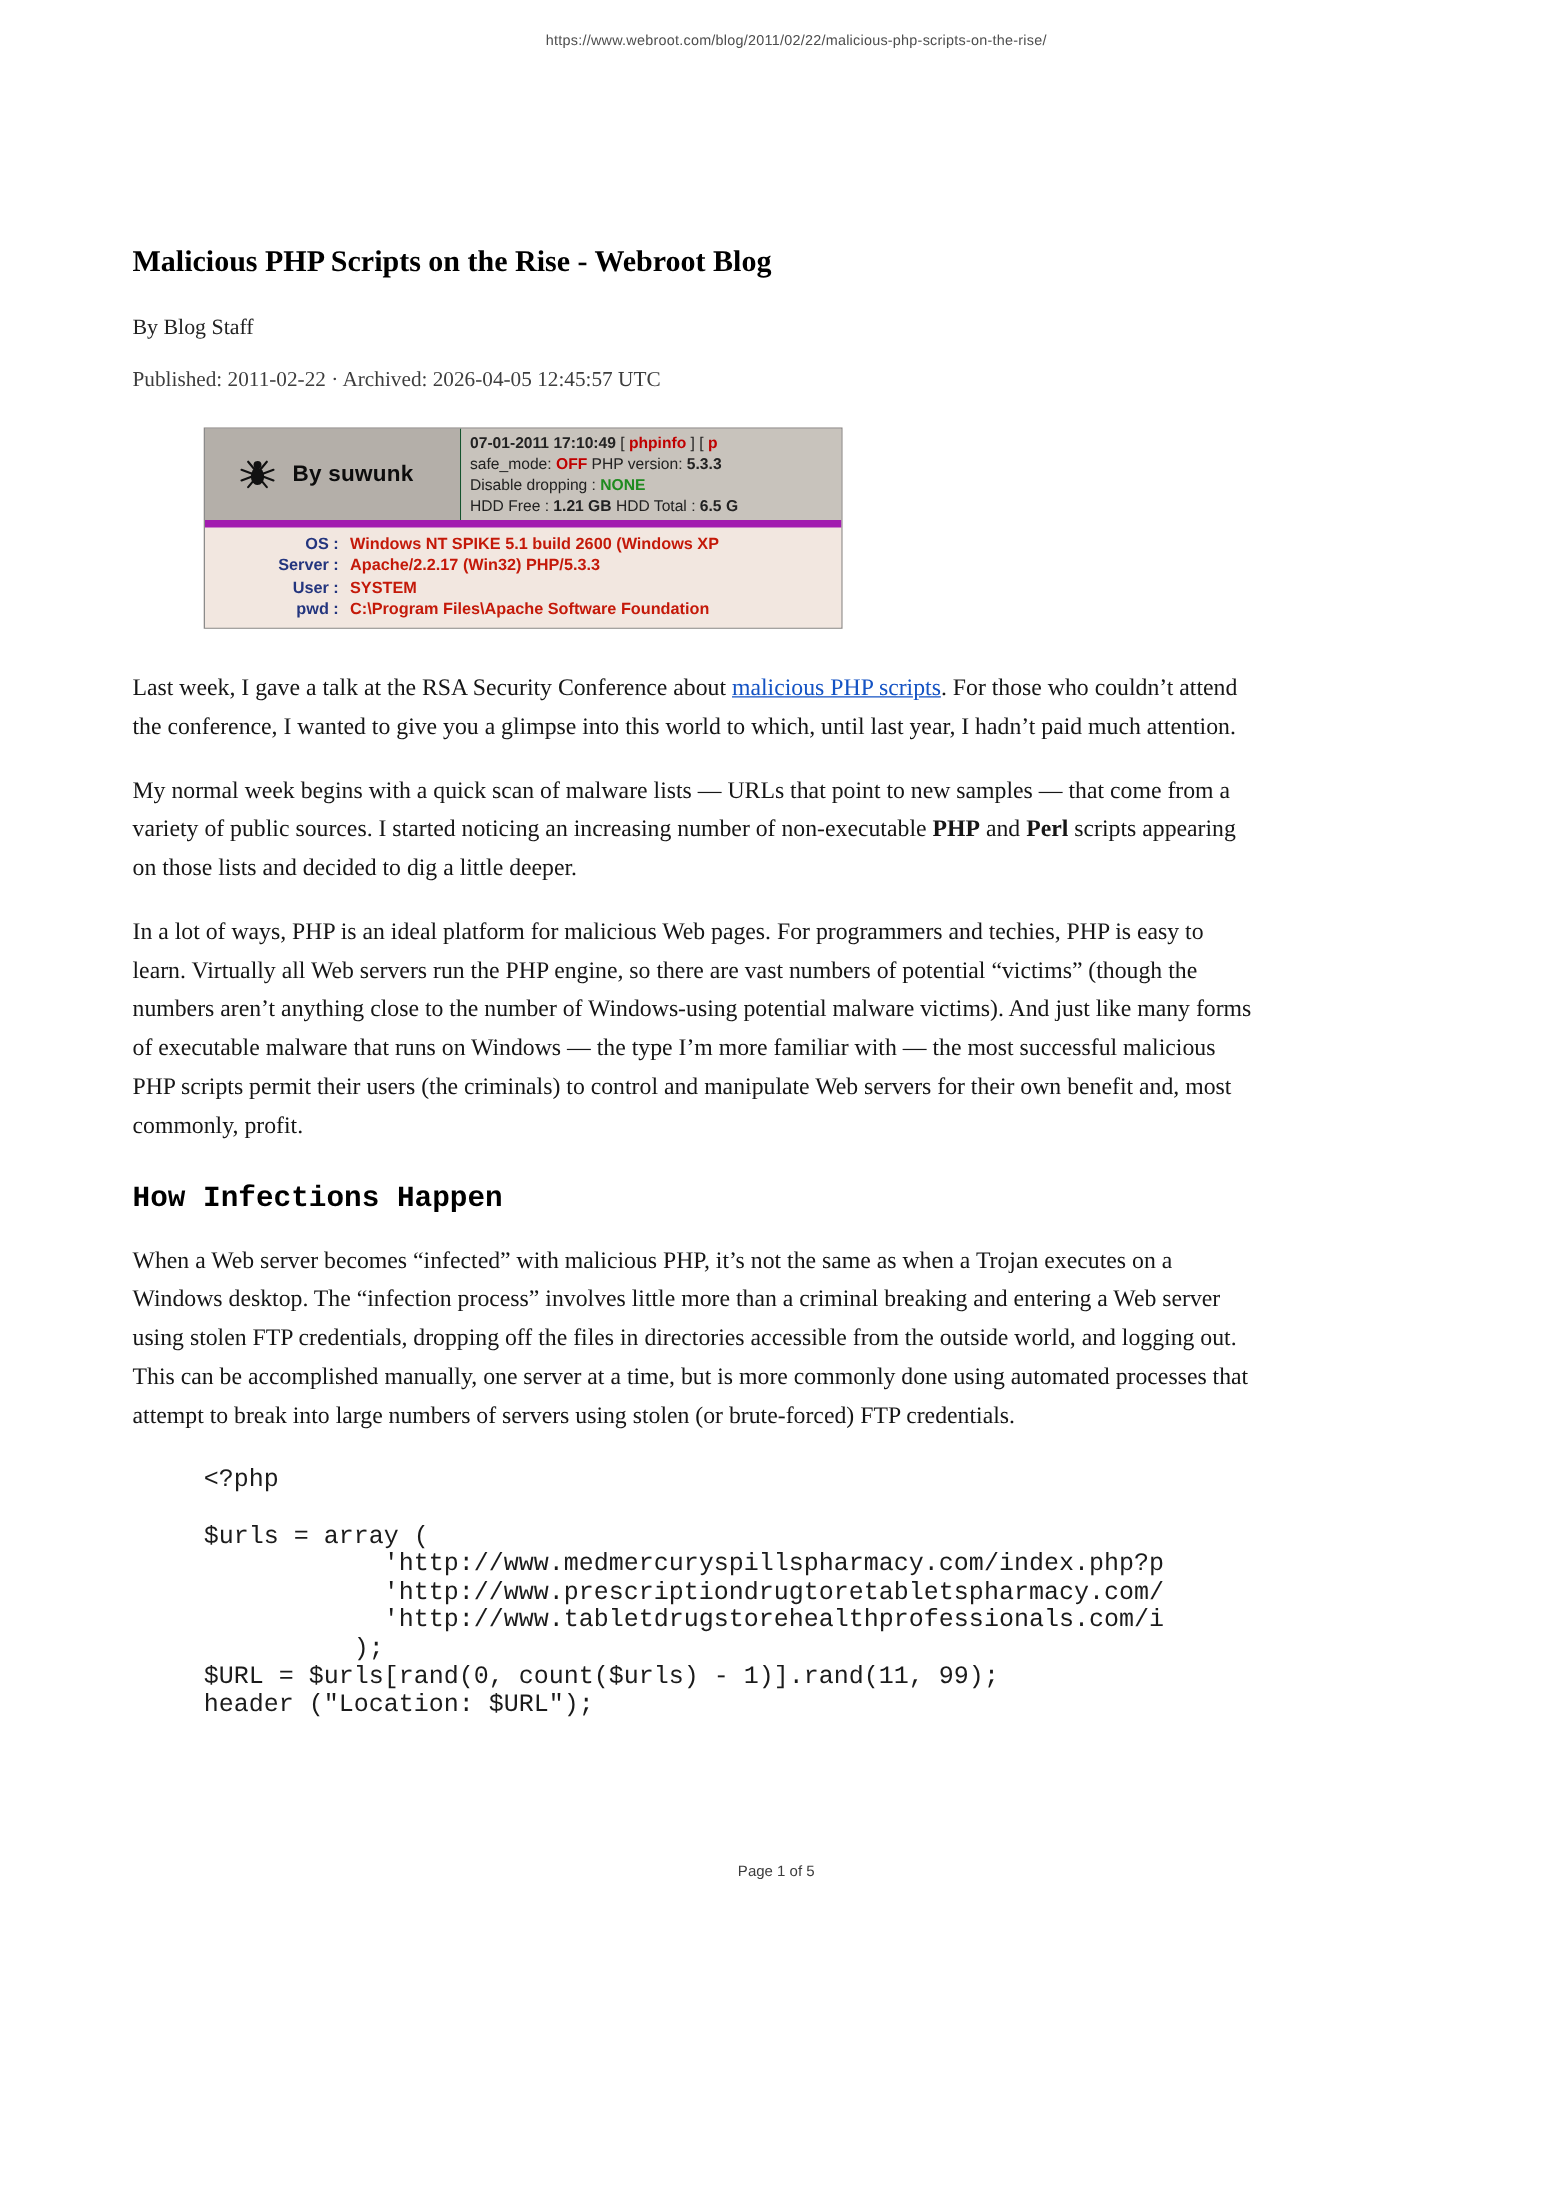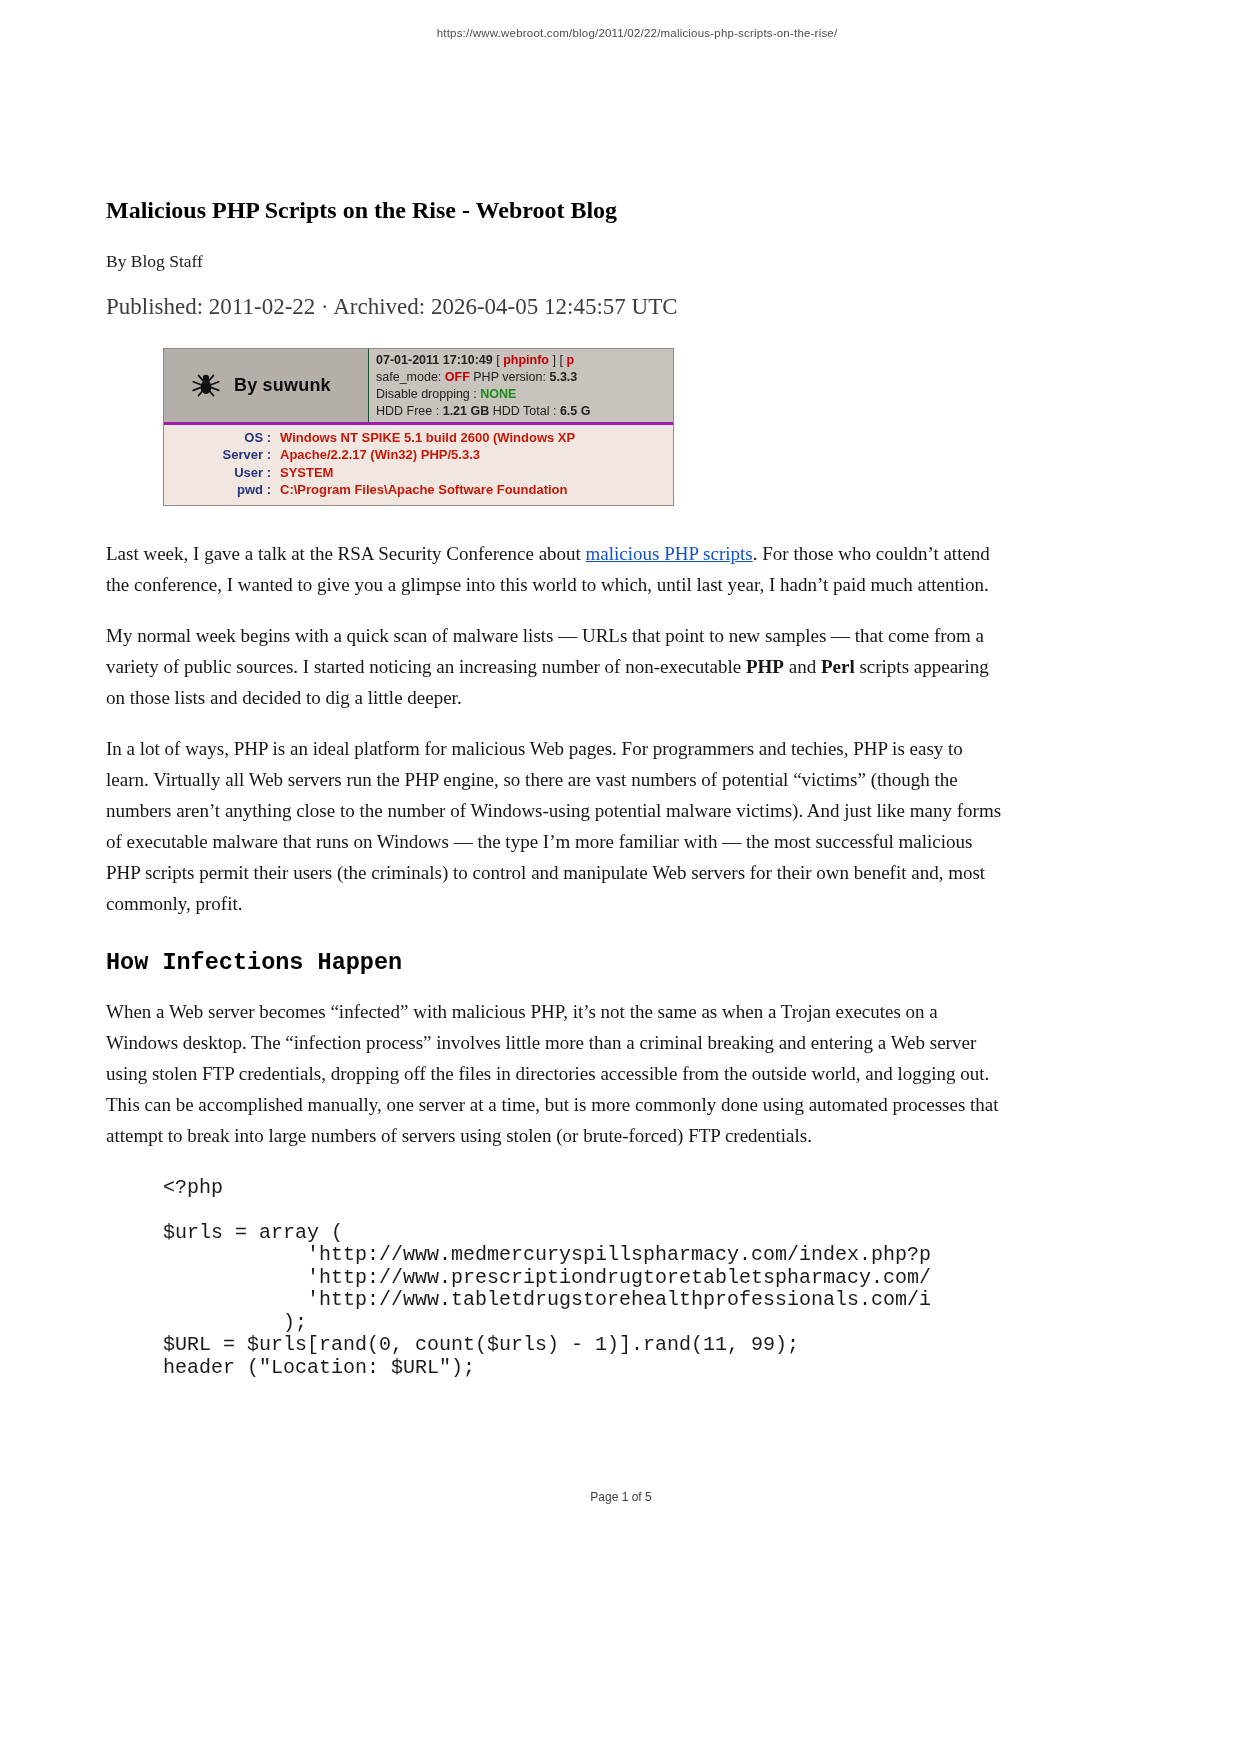--- a/index.html
+++ b/index.html
@@ -14,21 +14,21 @@
   }
   .page-url {
     position: absolute; top: 27px; left: 0; width: 100%;
     text-align: center;
     font-family: "Liberation Sans", sans-serif;
     font-size: 11.5px; color: #4d4d4d; letter-spacing: 0.2px; padding-left: 32px;
   }
   .content { position: absolute; left: 106px; top: 196px; width: 900px; }
   .title { margin: 0; font-size: 24px; line-height: 1.2; font-weight: bold; color: #000; }
   .byline { margin-top: 26px; font-size: 17.5px; color: #222; }
-  .meta { margin-top: 22px; font-size: 23px; color: #3d3d3d; }
+  .meta { margin-top: 22px; font-size: 17px; color: #3d3d3d; }
 
   
   .shell {
     margin: 28px 0 32px 57px;
     width: 511px;
     border: 1px solid #8b8b8b;
     font-family: "Liberation Sans", sans-serif;
     background: #f2e7e0;
   }
   .shell-top { display: flex; height: 73px; }
@@ -41,21 +41,21 @@
   }
   .shell-author { font-size: 18px; font-weight: bold; color: #0d0d0d; letter-spacing: 0.2px; }
   .shell-top-right {
     flex: 1;
     background: #c8c3bc;
     padding: 3px 0 0 7px;
     font-size: 12.5px; line-height: 17px; color: #222;
     white-space: nowrap; overflow: hidden;
   }
   .shell-bottom {
-    border-top: 3px solid #a21caf;
+    border-top: 6px solid #a21caf;
     padding: 4px 0 6px;
     background: #f2e7e0;
   }
   .shell-row { display: flex; font-size: 13px; line-height: 17.5px; white-space: nowrap; }
   .shell-label { width: 116px; flex: none; text-align: right; padding-right: 9px; font-weight: bold; color: #23357e; }
   .shell-value { font-weight: bold; color: #c41909; overflow: hidden; }
 
   .seg-b { font-weight: bold; }
   .seg-red-b { color: #c00000; font-weight: bold; }
   .seg-green-b { color: #1f8b1f; font-weight: bold; }

